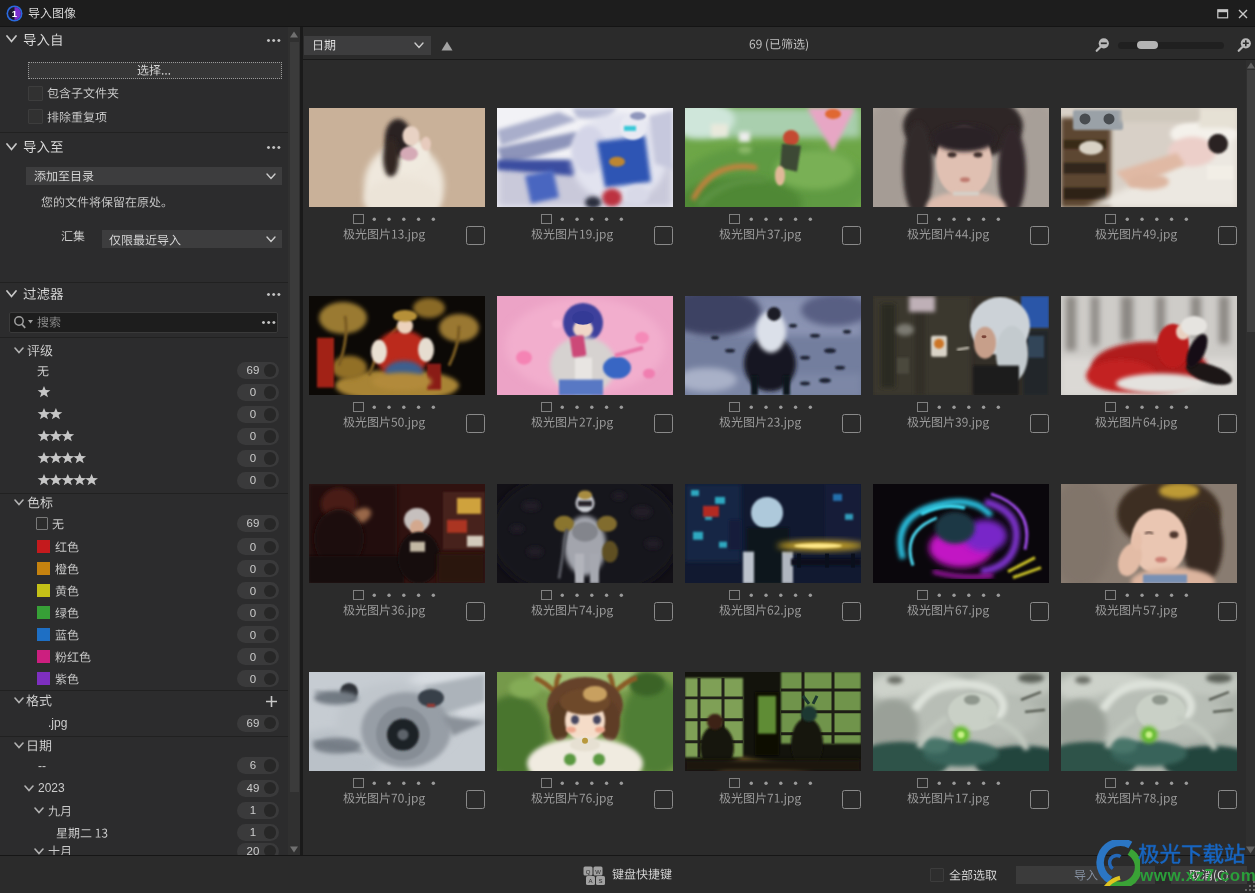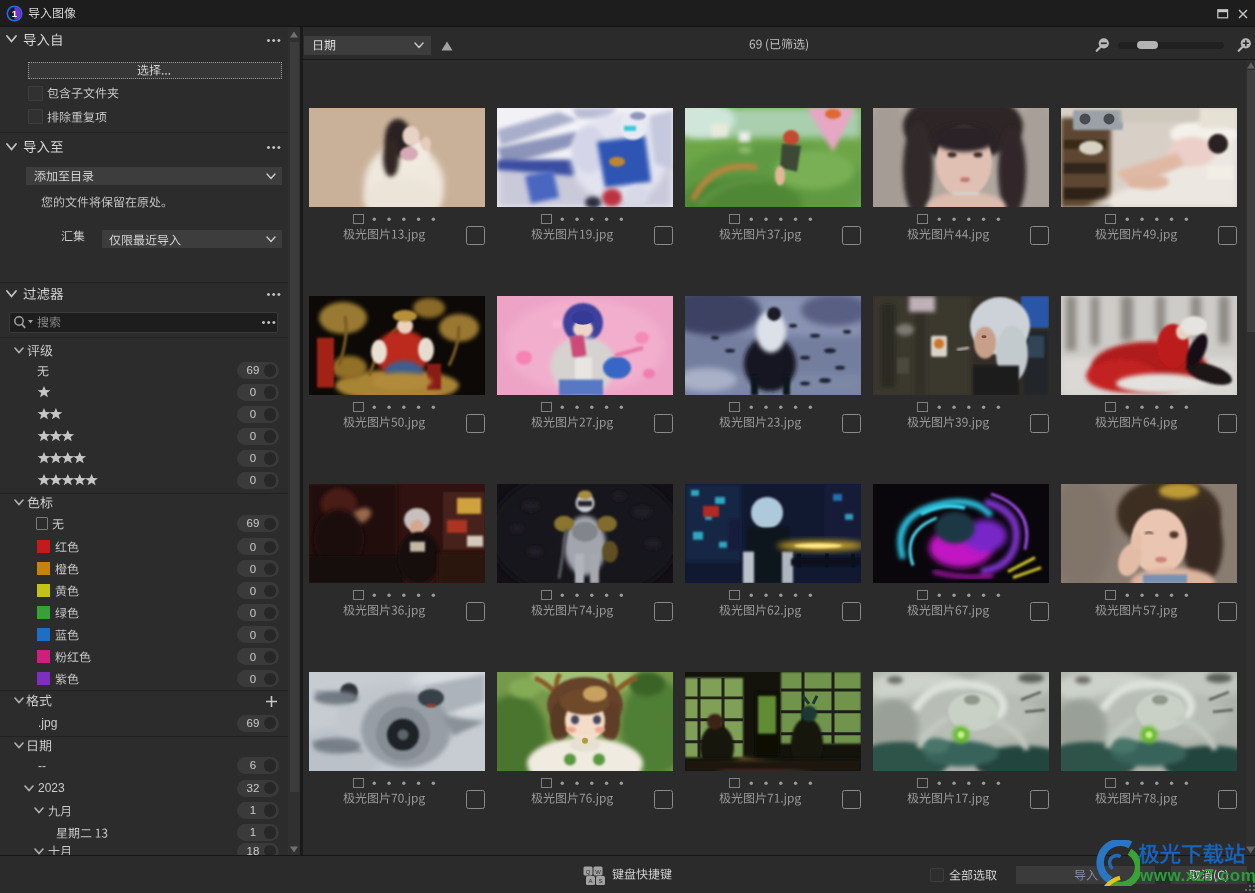--- a/index.html
+++ b/index.html
@@ -348,21 +348,21 @@
   </svg>
 <svg class="ts" style="position:absolute;left:25.5px;top:694.2px;overflow:visible;" width="26.0" height="13.0">
     <g fill="#d2d2d2" transform="translate(0,11.44) scale(0.01300)">
       <use href="#g56" x="0"></use>
       <use href="#g57" x="1000"></use>
     </g>
   </svg>
 <svg style="position:absolute;left:266px;top:695.5px" width="11" height="11" viewBox="0 0 11 11">
     <path d="M5.5,0 V11 M0,5.5 H11" stroke="#c8c8c8" stroke-width="1.6"></path>
   </svg>
-<div style="position:absolute;left:38px;top:716px;width:40px;height:14px;color:#cccccc;font-size:12px;line-height:14px">.jpg</div>
+<div style="position:absolute;left:48px;top:716px;width:40px;height:14px;color:#cccccc;font-size:12px;line-height:14px">.jpg</div>
 <div style="position:absolute;left:237px;top:714.5px;width:41.6px;height:17px;background:#3a3a3b;border-radius:8.5px"></div>
 <div style="position:absolute;left:264.3px;top:716.9px;width:12.2px;height:12.2px;background:#272727;border-radius:50%"></div>
 <div style="position:absolute;left:243px;top:714.8px;width:20px;height:16px;color:#cccccc;font-size:11.5px;line-height:16.4px;text-align:center">69</div>
 <div style="position:absolute;left:0;top:735.5px;width:288px;height:1px;background:#212121"></div>
 <svg style="position:absolute;left:14px;top:741.35px" width="10" height="8.5" viewBox="0 0 10 8.5">
     <path d="M1,2 L5,6.5 L9,2" stroke="#b2b2b2" stroke-width="1.6" fill="none" stroke-linecap="round"></path>
   </svg>
 <svg class="ts" style="position:absolute;left:25.5px;top:739.1px;overflow:visible;" width="26.0" height="13.0">
     <g fill="#d2d2d2" transform="translate(0,11.44) scale(0.01300)">
       <use href="#g58" x="0"></use>
@@ -372,21 +372,21 @@
 <div style="position:absolute;left:38px;top:758.5px;width:40px;height:14px;color:#cccccc;font-size:12px;line-height:14px">--</div>
 <div style="position:absolute;left:237px;top:757px;width:41.6px;height:17px;background:#3a3a3b;border-radius:8.5px"></div>
 <div style="position:absolute;left:264.3px;top:759.4px;width:12.2px;height:12.2px;background:#272727;border-radius:50%"></div>
 <div style="position:absolute;left:243px;top:757.3px;width:20px;height:16px;color:#cccccc;font-size:11.5px;line-height:16.4px;text-align:center">6</div>
 <svg style="position:absolute;left:23.5px;top:783.75px" width="10" height="8.5" viewBox="0 0 10 8.5">
     <path d="M1,2 L5,6.5 L9,2" stroke="#b2b2b2" stroke-width="1.6" fill="none" stroke-linecap="round"></path>
   </svg>
 <div style="position:absolute;left:38px;top:781px;width:45px;height:14px;color:#cccccc;font-size:12px;line-height:14px">2023</div>
 <div style="position:absolute;left:237px;top:779.5px;width:41.6px;height:17px;background:#3a3a3b;border-radius:8.5px"></div>
 <div style="position:absolute;left:264.3px;top:781.9px;width:12.2px;height:12.2px;background:#272727;border-radius:50%"></div>
-<div style="position:absolute;left:243px;top:779.8px;width:20px;height:16px;color:#cccccc;font-size:11.5px;line-height:16.4px;text-align:center">32</div>
+<div style="position:absolute;left:243px;top:779.8px;width:20px;height:16px;color:#cccccc;font-size:11.5px;line-height:16.4px;text-align:center">49</div>
 <svg style="position:absolute;left:33.7px;top:806.25px" width="10" height="8.5" viewBox="0 0 10 8.5">
     <path d="M1,2 L5,6.5 L9,2" stroke="#b2b2b2" stroke-width="1.6" fill="none" stroke-linecap="round"></path>
   </svg>
 <svg class="ts" style="position:absolute;left:47.5px;top:804.5px;overflow:visible;" width="24.0" height="12.0">
     <g fill="#cccccc" transform="translate(0,10.56) scale(0.01200)">
       <use href="#g60" x="0"></use>
       <use href="#g61" x="1000"></use>
     </g>
   </svg>
 <div style="position:absolute;left:237px;top:802px;width:41.6px;height:17px;background:#3a3a3b;border-radius:8.5px"></div>
@@ -408,21 +408,21 @@
     <path d="M1,2 L5,6.5 L9,2" stroke="#b2b2b2" stroke-width="1.6" fill="none" stroke-linecap="round"></path>
   </svg>
 <svg class="ts" style="position:absolute;left:47.5px;top:845.0px;overflow:visible;" width="24.0" height="12.0">
     <g fill="#cccccc" transform="translate(0,10.56) scale(0.01200)">
       <use href="#g67" x="0"></use>
       <use href="#g61" x="1000"></use>
     </g>
   </svg>
 <div style="position:absolute;left:237px;top:842.5px;width:41.6px;height:17px;background:#3a3a3b;border-radius:8.5px"></div>
 <div style="position:absolute;left:264.3px;top:844.9px;width:12.2px;height:12.2px;background:#272727;border-radius:50%"></div>
-<div style="position:absolute;left:243px;top:842.8px;width:20px;height:16px;color:#cccccc;font-size:11.5px;line-height:16.4px;text-align:center">18</div>
+<div style="position:absolute;left:243px;top:842.8px;width:20px;height:16px;color:#cccccc;font-size:11.5px;line-height:16.4px;text-align:center">20</div>
 <div style="position:absolute;left:303px;top:27px;width:952px;height:33px;background:#2b2b2b;border-bottom:1px solid #191919;box-sizing:border-box"></div>
 <div style="position:absolute;left:303.5px;top:36px;width:127px;height:18.5px;background:#3d3d3e"></div>
 <svg class="ts" style="position:absolute;left:311.5px;top:39.3px;overflow:visible;" width="24.0" height="12.0">
     <g fill="#e0e0e0" transform="translate(0,10.56) scale(0.01200)">
       <use href="#g58" x="0"></use>
       <use href="#g59" x="1000"></use>
     </g>
   </svg>
 <svg style="position:absolute;left:414px;top:41.25px" width="10" height="8.5" viewBox="0 0 10 8.5">
     <path d="M1,2 L5,6.5 L9,2" stroke="#cccccc" stroke-width="1.4" fill="none" stroke-linecap="round"></path>

